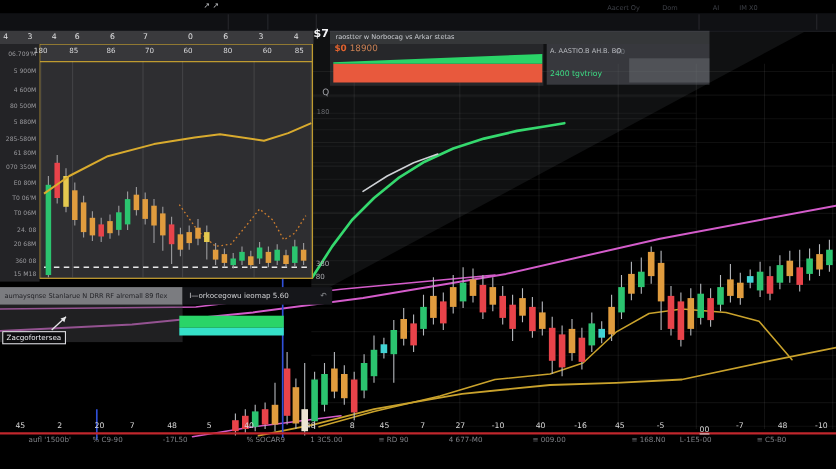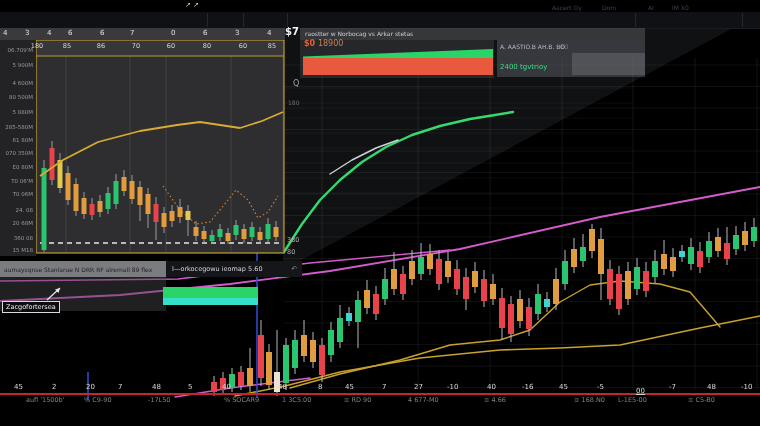--- a/index.html
+++ b/index.html
@@ -429,19 +429,19 @@
       <span class="axis-tick" style="position: absolute; left: 741px; top: 383px;">-10</span>
     </div>
   <div id="bottom-labels">
       <span class="axis-label" style="position: absolute; left: 2px; top: 396px; margin-left: 24px;">aufl '1500b'</span>
       <span class="axis-label" style="position: absolute; left: 84px; top: 396px;">% C9-90</span>
       <span class="axis-label" style="position: absolute; left: 148px; top: 396px;">-17L50</span>
       <span class="axis-label" style="position: absolute; left: 224px; top: 396px;">% SOCAR9</span>
       <span class="axis-label" style="position: absolute; left: 282px; top: 396px;">1 3C5.00</span>
       <span class="axis-label" style="position: absolute; left: 344px; top: 396px;">≡ RD 90</span>
       <span class="axis-label" style="position: absolute; left: 408px; top: 396px;">4 677-M0</span>
-      <span class="axis-label" style="position: absolute; left: 484px; top: 396px;">≡ 4.66</span>
+      <span class="axis-label" style="position: absolute; left: 484px; top: 396px;">≡ 009.00</span>
       <span class="axis-label" style="position: absolute; left: 574px; top: 396px;">≡ 168.N0</span>
       <span class="axis-label" style="position: absolute; left: 618px; top: 396px;">L-1E5-00</span>
       <span class="axis-label" style="position: absolute; left: 688px; top: 396px;">≡ C5-B0</span>
     </div>
 
 </div>
 
 </body></html>

